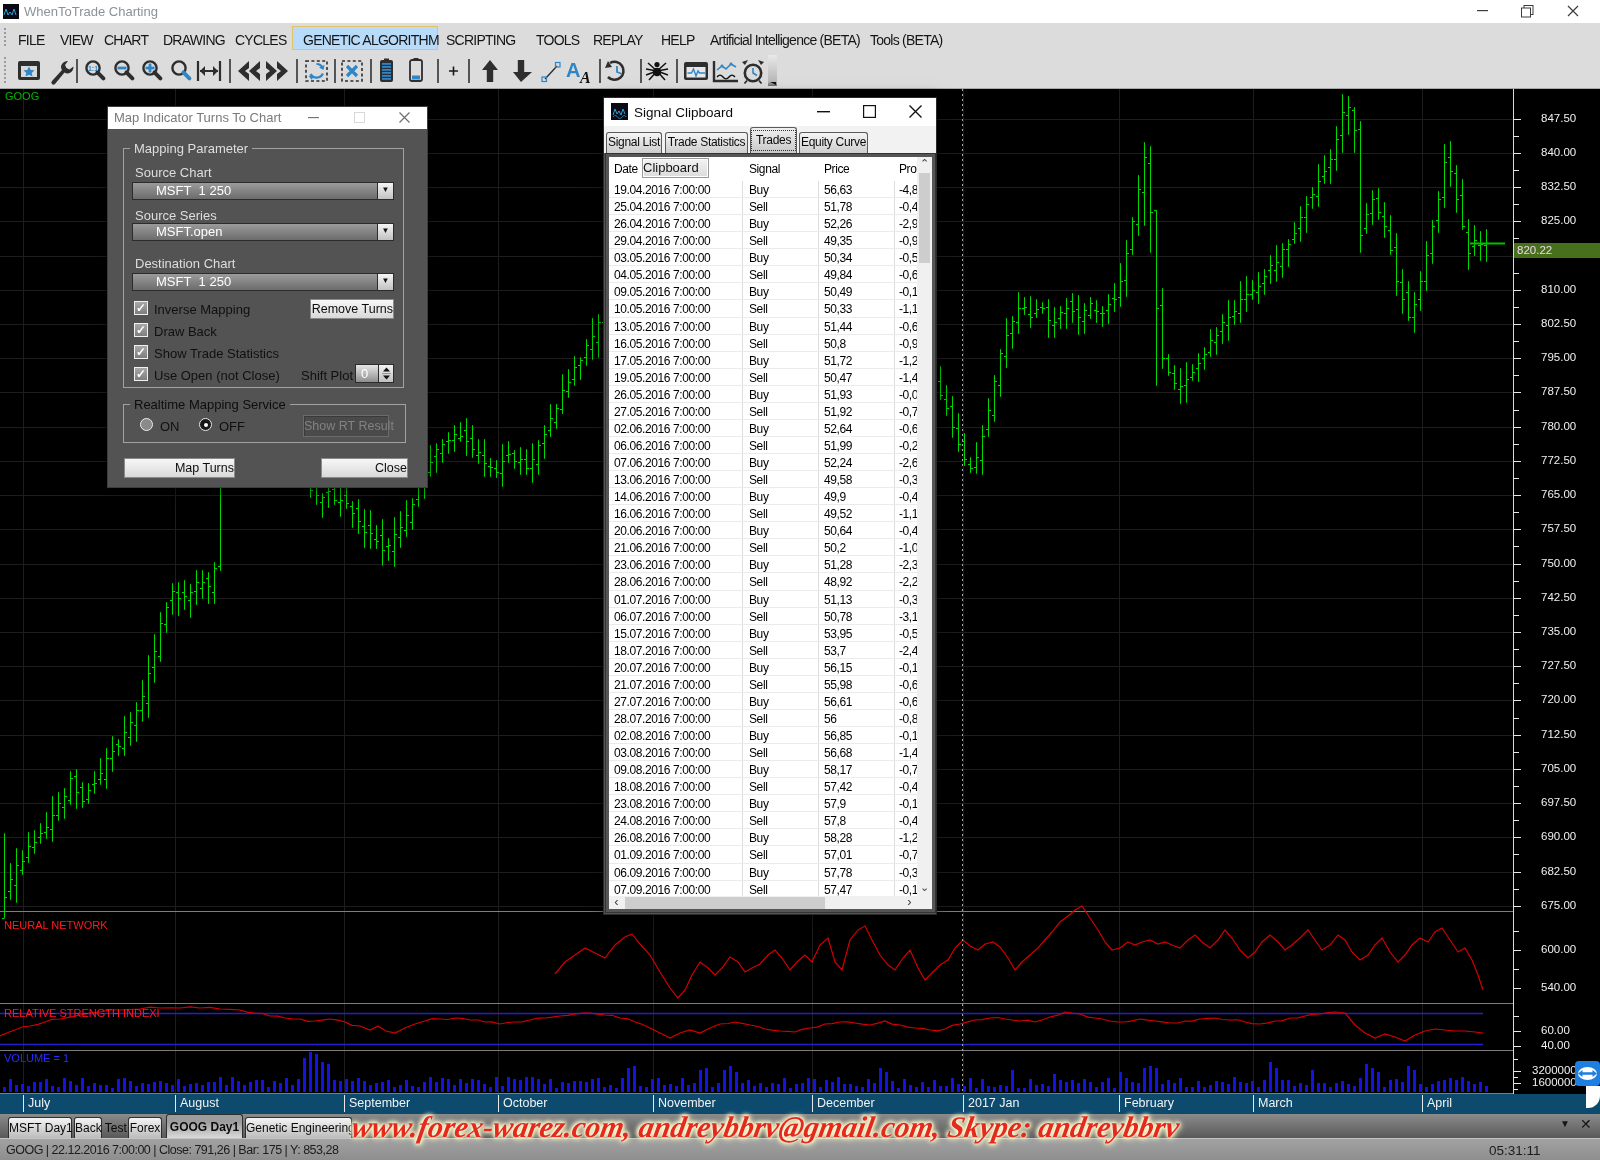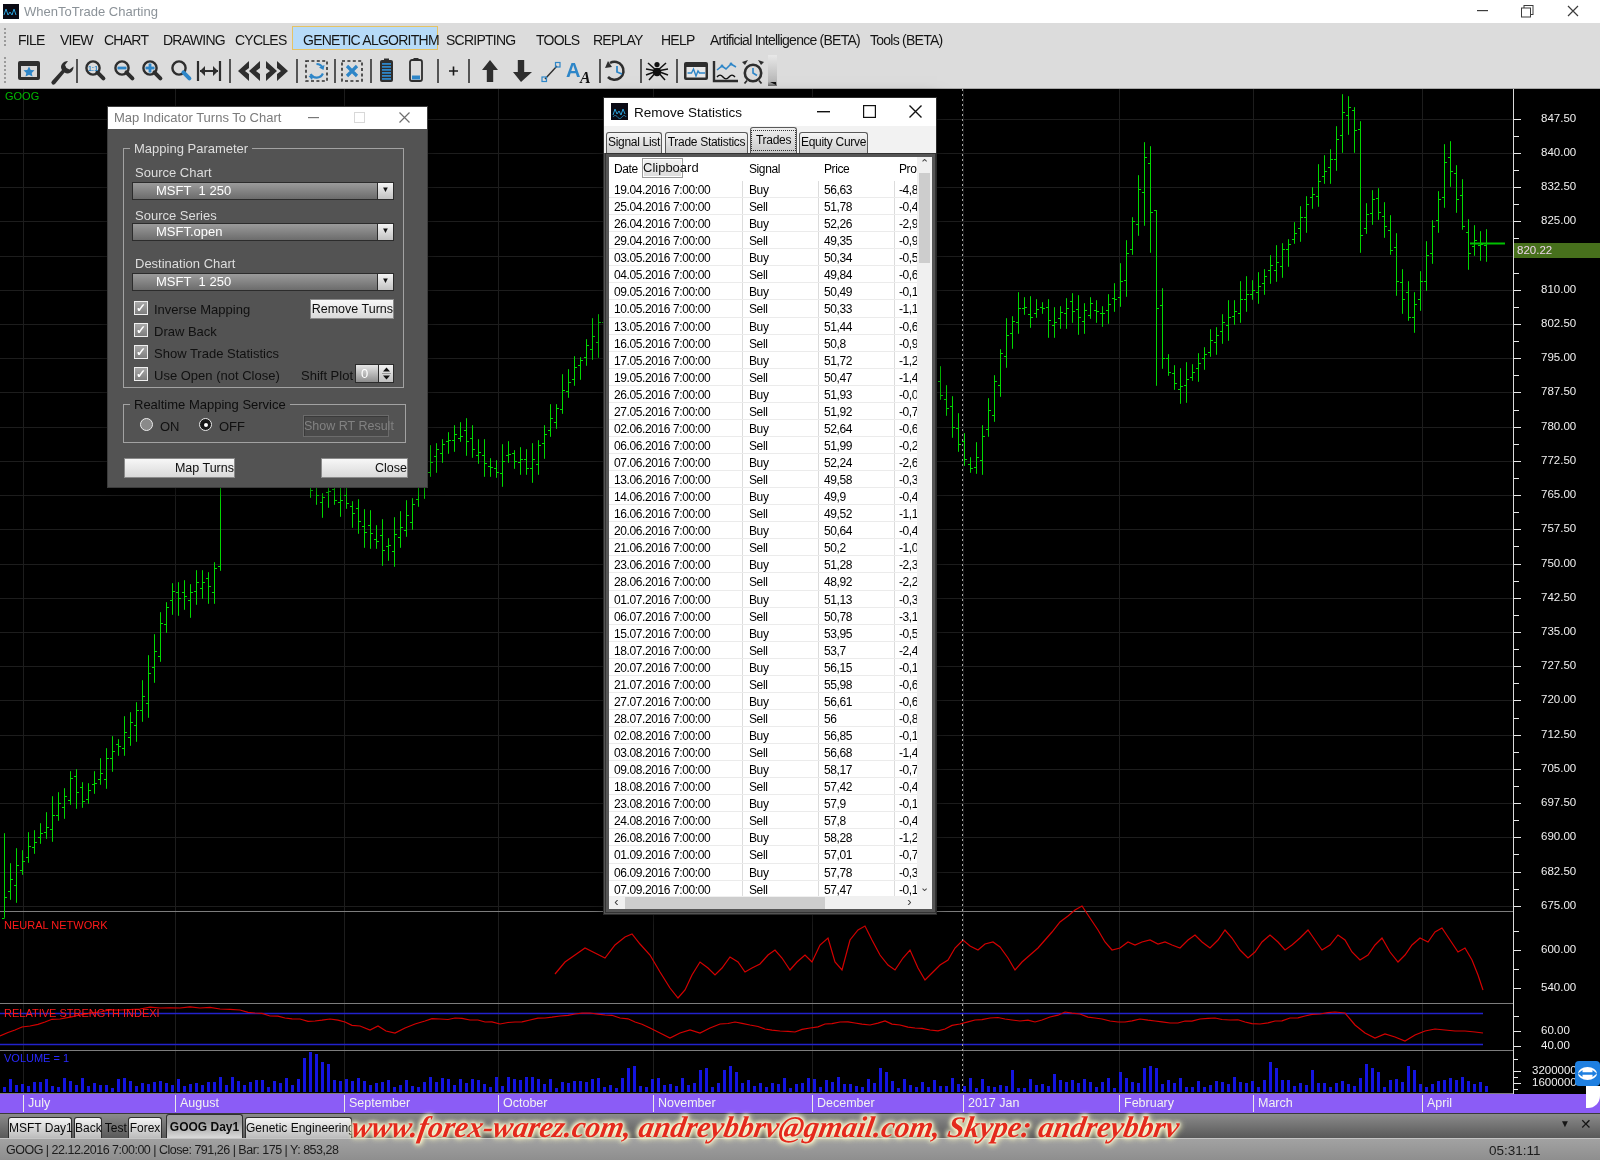--- a/index.html
+++ b/index.html
@@ -11,21 +11,21 @@
 #menubar{left:0;top:23px;width:1600px;height:30px;background:#dcdcdc}
 .mi{position:absolute;top:9px;font-size:14px;color:#151515;white-space:nowrap;letter-spacing:-0.75px}
 #mhl{position:absolute;left:292px;top:3px;width:146px;height:24px;background:#b7dbf8;border:1px solid #e5c365}
 
 #toolbar{left:0;top:53px;width:1600px;height:36px;background:#dcdcdc;border-bottom:1px solid #a8a8a8}
 
 #axis{left:1513px;top:89px;width:87px;height:1005px;background:#000}
 .axlbl{position:absolute;left:28px;font-size:11.5px;color:#f0f0f0;white-space:nowrap}
 #pricebox{position:absolute;left:1px;top:154px;width:86px;height:15px;background:#47701c;color:#eed6ec;font-size:11.5px;line-height:15px;padding-left:3px}
 
-#taxis{left:0;top:1094px;width:1600px;height:19px;background:#8b5cf6}
+#taxis{left:0;top:1094px;width:1600px;height:19px;background:#0c4a6e}
 .mt{position:absolute;top:1px;width:1px;height:17px;background:#e8e8e8}
 .ml{position:absolute;top:2px;font-size:12.5px;color:#f2f2f2}
 
 #tabbar{left:0;top:1113px;width:1600px;height:25px;background:linear-gradient(#8b8b8b,#595959);border-top:1px solid #3a3a3a}
 .tab{position:absolute;top:3px;height:22px;background:linear-gradient(#f4f4f4,#b9b9b9);border:1px solid #2f2f2f;border-bottom:none;border-radius:3px 3px 0 0;font-size:12px;color:#0a0a0a;text-align:center;line-height:20px;white-space:nowrap}
 .tab.active{top:0;height:25px;background:linear-gradient(#9d9d9d 30%,#dedede);font-weight:bold;line-height:24px}
 
 #statusbar{left:0;top:1138px;width:1600px;height:22px;background:linear-gradient(#a2a2a2,#8e8e8e);border-top:1px solid #c4c4c4}
 #statusbar .st{position:absolute;left:6px;top:4px;font-size:12.5px;color:#1c1c1c;letter-spacing:-0.5px}
 #statusbar .clk{position:absolute;left:1489px;top:4px;font-size:13.5px;color:#1c1c1c}
@@ -51,21 +51,21 @@
 #dlg2 .tbar{position:absolute;left:0;top:0;width:100%;height:28px;background:#fff}
 #dlg2 .tbar .t{position:absolute;left:30px;top:7px;font-size:13.5px;color:#0c0c0c}
 #tabstrip{position:absolute;left:0;top:28px;width:100%;height:27px;background:#f2f2f2}
 .dtab{position:absolute;top:6px;height:21px;background:linear-gradient(#f5f5f5,#cdcdcd);border:1px solid #5a5a5a;border-bottom:none;border-radius:3px 3px 0 0;font-size:12px;color:#0a0a0a;text-align:center;line-height:19px;white-space:nowrap;letter-spacing:-0.3px}
 .dtab.sel{top:1px;height:26px;background:linear-gradient(#efefef,#c9c9c9);line-height:17px}
 .dtab.sel i{display:inline-block;font-style:normal;border:1px dotted #333;padding:1px 4px;margin-top:2px}
 #tblwrap{position:absolute;left:1px;top:55px;width:331px;height:760px;background:#555;border:1px solid #333}
 #tbl{position:absolute;left:3px;top:3px;width:323px;height:752px;background:#fff;overflow:hidden}
 #thead{position:absolute;left:0;top:0;width:100%;height:24px;background:#fff;font-size:12px;color:#000;letter-spacing:-0.4px}
 #thead span{position:absolute;top:5px}
-#clip{position:absolute;left:33px;top:1px;width:41px;height:20px;background:linear-gradient(#f2f2f2,#dcdcdc);border:1px solid #9a9a9a;box-shadow:inset 0 0 0 1px #fff;font-size:13px;color:#111;text-align:right;line-height:18px}
+#clip{position:absolute;left:33px;top:1px;width:67px;height:20px;background:linear-gradient(#f2f2f2,#dcdcdc);border:1px solid #9a9a9a;box-shadow:inset 0 0 0 1px #fff;font-size:13px;color:#111;text-align:left;line-height:18px}
 #trows{position:absolute;left:0;top:24px;width:308px;height:715px;overflow:hidden}
 .tr{position:relative;width:100%;height:17.07px;border-bottom:1px solid #ebebeb;font-size:12px;color:#000;white-space:nowrap;letter-spacing:-0.4px}
 .tr span{position:absolute;top:2px}
 .c1{left:5px}.c2{left:140px}.c3{left:215px}.c4{left:290px}
 .colsep{position:absolute;top:0;width:1px;height:739px;background:#dcdcdc}
 
 #vsb{position:absolute;left:308px;top:0;width:15px;height:739px;background:#f0f0f0}
 #vsb .ar{position:absolute;left:0;width:15px;height:15px;color:#404040;font-size:11px;text-align:center;line-height:13px}
 #vsb .thumb{position:absolute;left:2px;top:16px;width:11px;height:90px;background:#cdcdcd}
 #hsb{position:absolute;left:0;top:739px;width:308px;height:14px;background:#f0f0f0}
@@ -418,21 +418,21 @@
     <div class="btn1" style="left:213px;top:351px;width:87px;height:20px;line-height:18px">Close</div>
   </div>
 
   <div id="dlg2" class="abs">
     <div class="tbar">
       <svg class="abs" style="left:7px;top:5px" width="17" height="17">
           <rect width="17" height="17" fill="#0a0a14"></rect>
           <path d="M2 12L4 6l2 5 2-3 2 4 2-6 2 5" stroke="#2a9fd8" stroke-width="1" fill="none"></path>
           <path d="M2 14c1.5-2 3-2 4.5 0s3 2 4.5 0 3-2 4 0" stroke="#2a9fd8" stroke-width="0.8" fill="none"></path>
         </svg>
-      <div class="t">Remove Statistics</div>
+      <div class="t">Signal Clipboard</div>
       <svg class="abs" style="left:213px;top:13px" width="13" height="2">
           <rect width="13" height="1.4" fill="#111"></rect>
         </svg>
       <svg class="abs" style="left:259px;top:7px" width="13" height="13">
           <rect x="0.5" y="0.5" width="12" height="12" fill="none" stroke="#111" stroke-width="1.4"></rect>
         </svg>
       <svg class="abs" style="left:305px;top:7px" width="13" height="13">
           <path d="M0.5 0.5l12 12M12.5 0.5l-12 12" stroke="#111" stroke-width="1.4"></path>
         </svg>
     </div>

